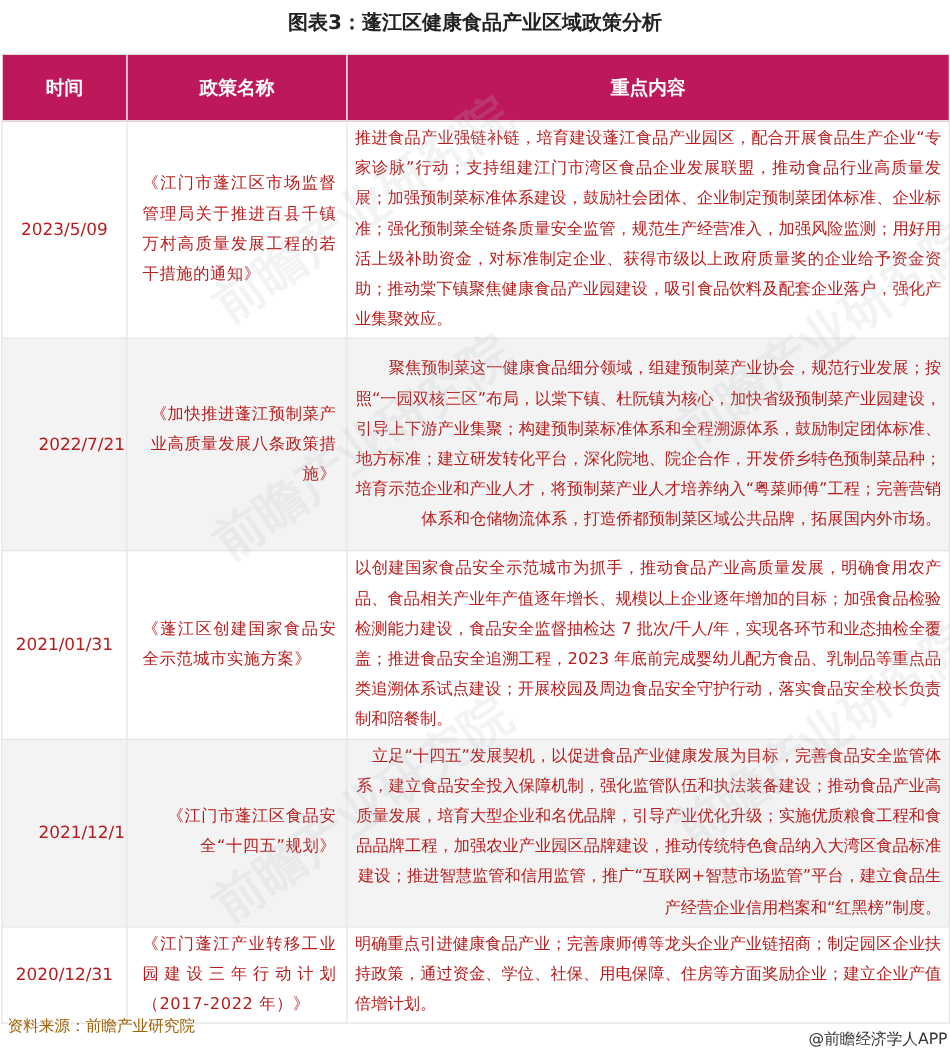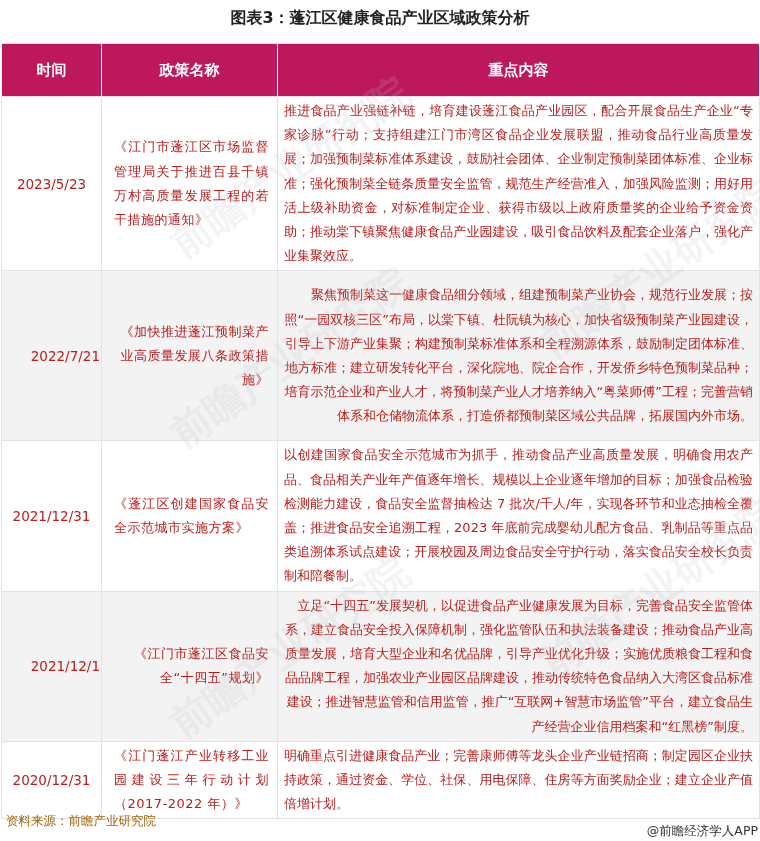--- a/index.html
+++ b/index.html
@@ -39,31 +39,31 @@
     </colgroup>
   <thead>
     <tr>
       <th>时间</th>
       <th>政策名称</th>
       <th>重点内容</th>
     </tr>
   </thead>
   <tbody>
     <tr style="height:170px">
-      <td class="c-time">2023/5/23</td>
+      <td class="c-time">2023/5/09</td>
       <td class="c-name">《江门市蓬江区市场监督管理局关于推进百县千镇万村高质量发展工程的若干措施的通知》</td>
       <td class="c-body">推进食品产业强链补链，培育建设蓬江食品产业园区，配合开展食品生产企业“专家诊脉”行动；支持组建江门市湾区食品企业发展联盟，推动食品行业高质量发展；加强预制菜标准体系建设，鼓励社会团体、企业制定预制菜团体标准、企业标准；强化预制菜全链条质量安全监管，规范生产经营准入，加强风险监测；用好用活上级补助资金，对标准制定企业、获得市级以上政府质量奖的企业给予资金资助；推动棠下镇聚焦健康食品产业园建设，吸引食品饮料及配套企业落户，强化产业集聚效应。</td>
     </tr>
     <tr class="alt" style="height:170px">
       <td class="c-time">2022/7/21</td>
       <td class="c-name">《加快推进蓬江预制菜产业高质量发展八条政策措施》</td>
       <td class="c-body">聚焦预制菜这一健康食品细分领域，组建预制菜产业协会，规范行业发展；按照“一园双核三区”布局，以棠下镇、杜阮镇为核心，加快省级预制菜产业园建设，引导上下游产业集聚；构建预制菜标准体系和全程溯源体系，鼓励制定团体标准、地方标准；建立研发转化平台，深化院地、院企合作，开发侨乡特色预制菜品种；培育示范企业和产业人才，将预制菜产业人才培养纳入“粤菜师傅”工程；完善营销体系和仓储物流体系，打造侨都预制菜区域公共品牌，拓展国内外市场。</td>
     </tr>
     <tr style="height:146px">
-      <td class="c-time">2021/12/31</td>
+      <td class="c-time">2021/01/31</td>
       <td class="c-name">《蓬江区创建国家食品安全示范城市实施方案》</td>
       <td class="c-body">以创建国家食品安全示范城市为抓手，推动食品产业高质量发展，明确食用农产品、食品相关产业年产值逐年增长、规模以上企业逐年增加的目标；加强食品检验检测能力建设，食品安全监督抽检达 7 批次/千人/年，实现各环节和业态抽检全覆盖；推进食品安全追溯工程，2023 年底前完成婴幼儿配方食品、乳制品等重点品类追溯体系试点建设；开展校园及周边食品安全守护行动，落实食品安全校长负责制和陪餐制。</td>
     </tr>
     <tr class="alt" style="height:146px">
       <td class="c-time">2021/12/1</td>
       <td class="c-name">《江门市蓬江区食品安全“十四五”规划》</td>
       <td class="c-body">立足“十四五”发展契机，以促进食品产业健康发展为目标，完善食品安全监管体系，建立食品安全投入保障机制，强化监管队伍和执法装备建设；推动食品产业高质量发展，培育大型企业和名优品牌，引导产业优化升级；实施优质粮食工程和食品品牌工程，加强农业产业园区品牌建设，推动传统特色食品纳入大湾区食品标准建设；推进智慧监管和信用监管，推广“互联网+智慧市场监管”平台，建立食品生产经营企业信用档案和“红黑榜”制度。</td>
     </tr>
     <tr style="height:76px">
       <td class="c-time">2020/12/31</td>

